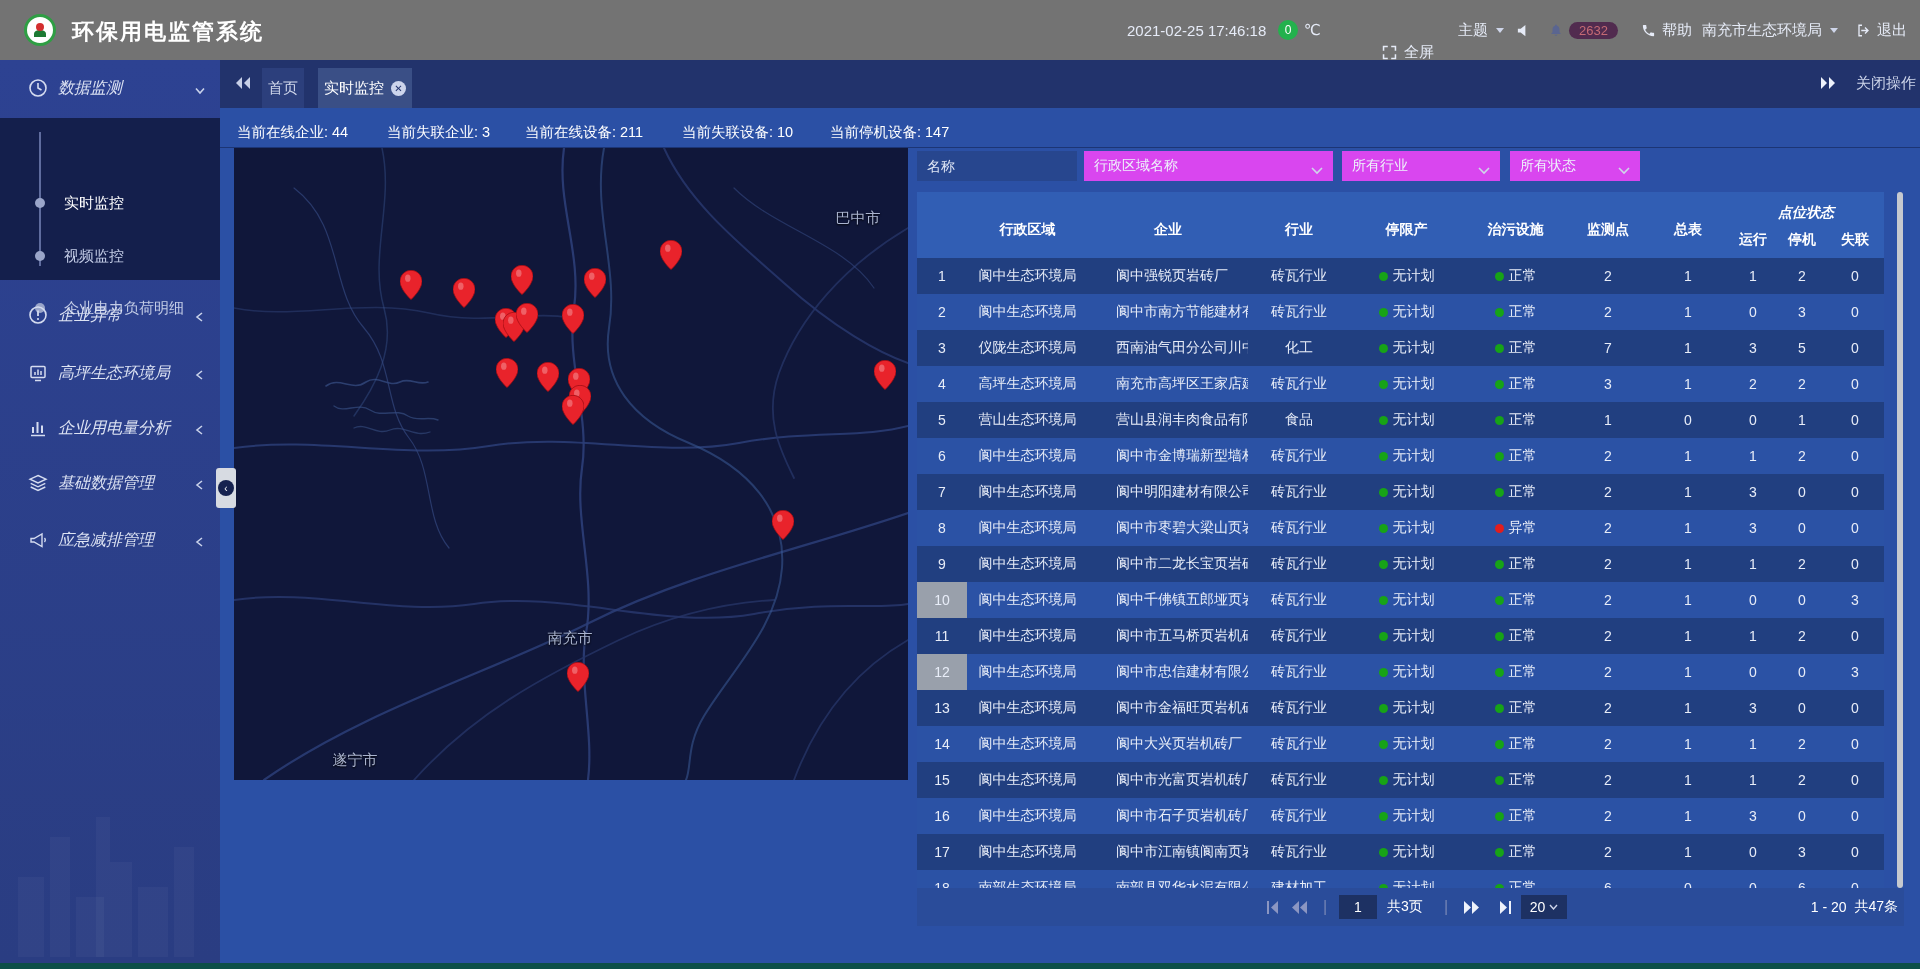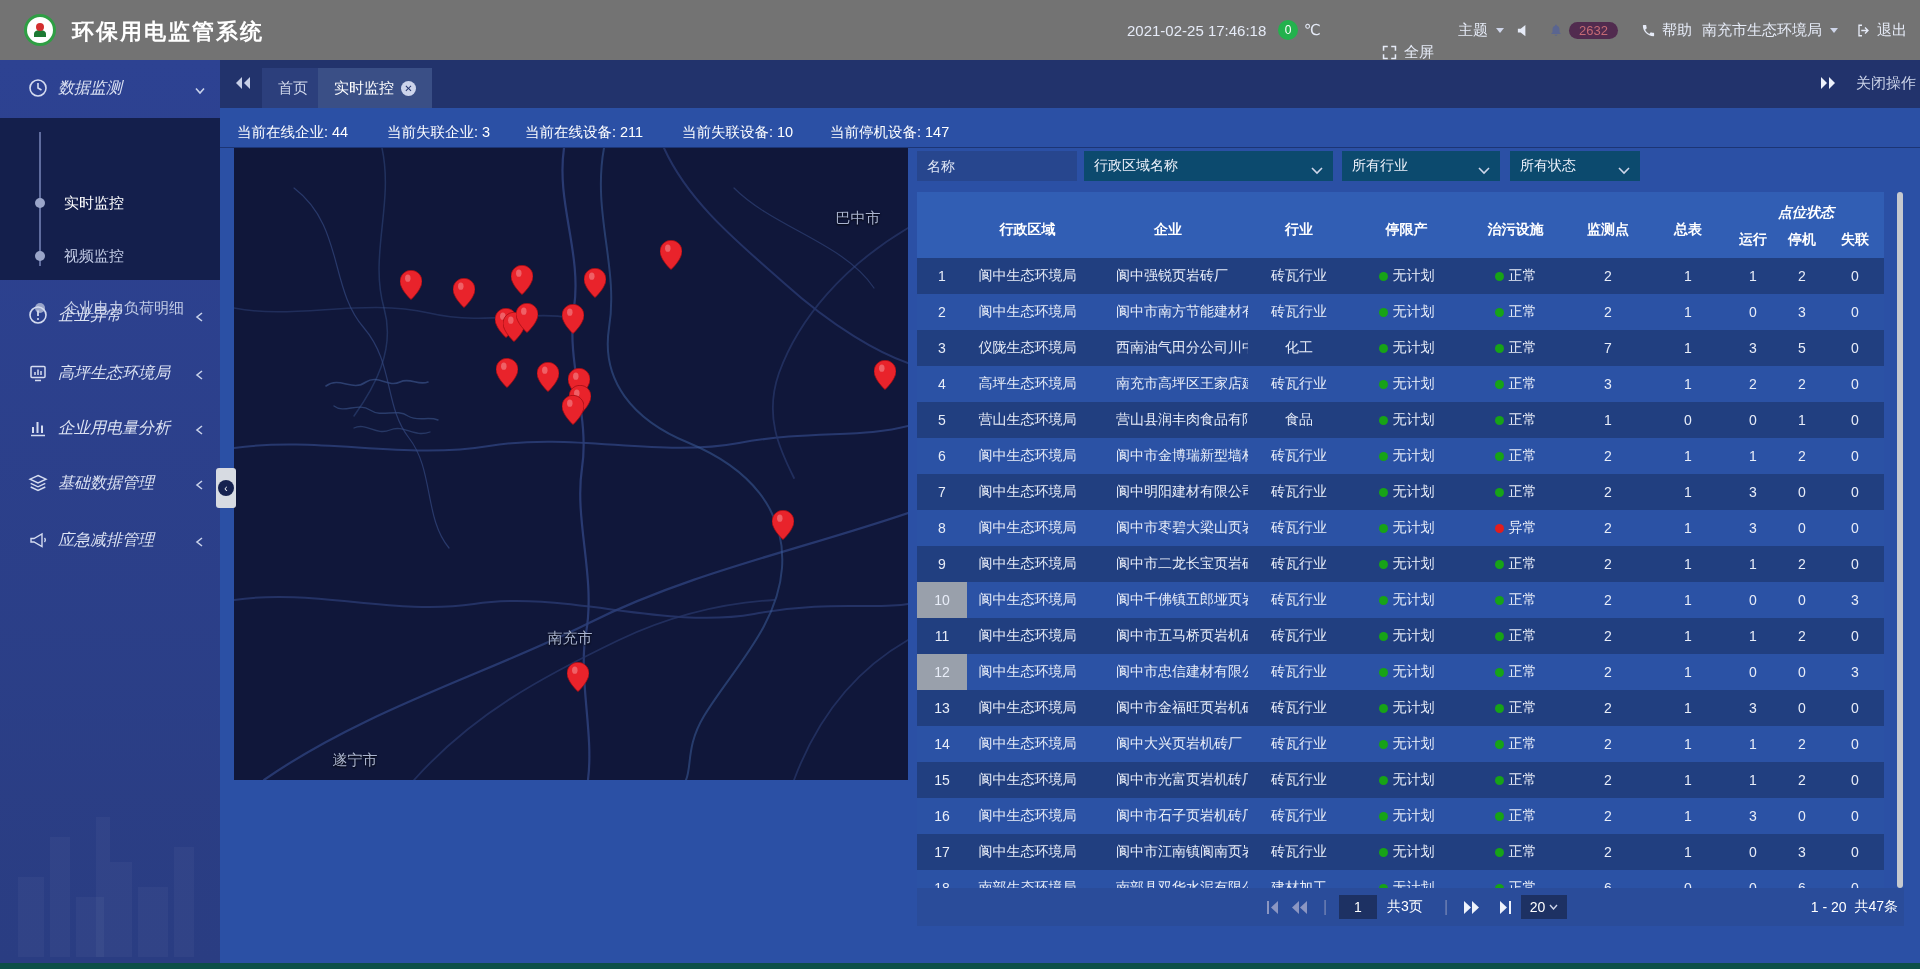--- a/index.html
+++ b/index.html
@@ -52,21 +52,21 @@
                      background:#d7dbe2; border-radius:3px; z-index:45; cursor:pointer;
                      display:flex; align-items:center; justify-content:center; }
   .collapse-handle .hc-circle { width:16px; height:16px; border-radius:50%; background:#16224f;
                      color:#fff; font-size:10px; display:flex; align-items:center; justify-content:center; }
 
   
   .main { position:absolute; left:220px; top:60px; width:1700px; height:903px; }
 
   .tabbar { position:absolute; left:0; top:0; width:1700px; height:48px; background:#22336c; }
   .tab { position:absolute; bottom:0; height:40px; display:flex; align-items:center; gap:7px;
-         padding:0 16px; font-size:15px; color:#cfd6ea; cursor:pointer; }
+         padding:0 6px; font-size:15px; color:#cfd6ea; cursor:pointer; }
   .tab.active { background:#3a4f86; color:#ffffff; }
   .tab.home { left:42px; background:#2c3f7c; }
   .tab.monitor { left:98px; }
   .tab-close { width:15px; height:15px; border-radius:50%; background:#cdd5ec; color:#24356f;
                font-size:10px; font-weight:bold; display:flex; align-items:center; justify-content:center; }
   .tb-arrow { position:absolute; top:16px; cursor:pointer; }
   .tb-left { left:14px; } .tb-right { left:1599px; }
   .close-ops { position:absolute; left:1636px; top:14px; font-size:15px; color:#cdd5ea; cursor:pointer; }
 
   .statsbar { position:absolute; left:0; top:58px; width:1700px; height:30px;
@@ -78,21 +78,21 @@
                background:#10173a; overflow:hidden; }
   .city-label { position:absolute; color:#aab4cf; font-size:15px; text-shadow:0 1px 2px #000;
                 transform:translate(-50%,-50%); }
   .map-pin { position:absolute; width:22px; height:30px; transform:translate(-50%,-100%); }
 
   
   .filter-input { position:absolute; left:697px; top:91px; width:160px; height:30px;
                   background:#27468e; border:none; color:#eef2fb; font-size:14px; padding:0 10px;
                   font-family:inherit; }
   .filter-input::placeholder { color:#dfe6f5; opacity:1; }
-  .filter-select { position:absolute; top:91px; height:30px; background:#0c4a6e; color:#eef2fb;
+  .filter-select { position:absolute; top:91px; height:30px; background:#d946ef; color:#eef2fb;
                    font-size:14px; display:flex; align-items:center; padding:0 10px; cursor:pointer; }
   .filter-select .fs-caret { position:absolute; right:10px; top:11px; }
   .fsel-region { left:864px; width:249px; }
   .fsel-industry { left:1122px; width:158px; }
   .fsel-status { left:1290px; width:130px; }
 
   
   .tbl-header { position:absolute; left:697px; top:132px; width:967px; height:66px;
                 background:#315eb4; color:#ffffff; font-size:14px; font-weight:bold; display:flex; }
   .hc { display:flex; align-items:center; justify-content:center; padding-top:10px; }

